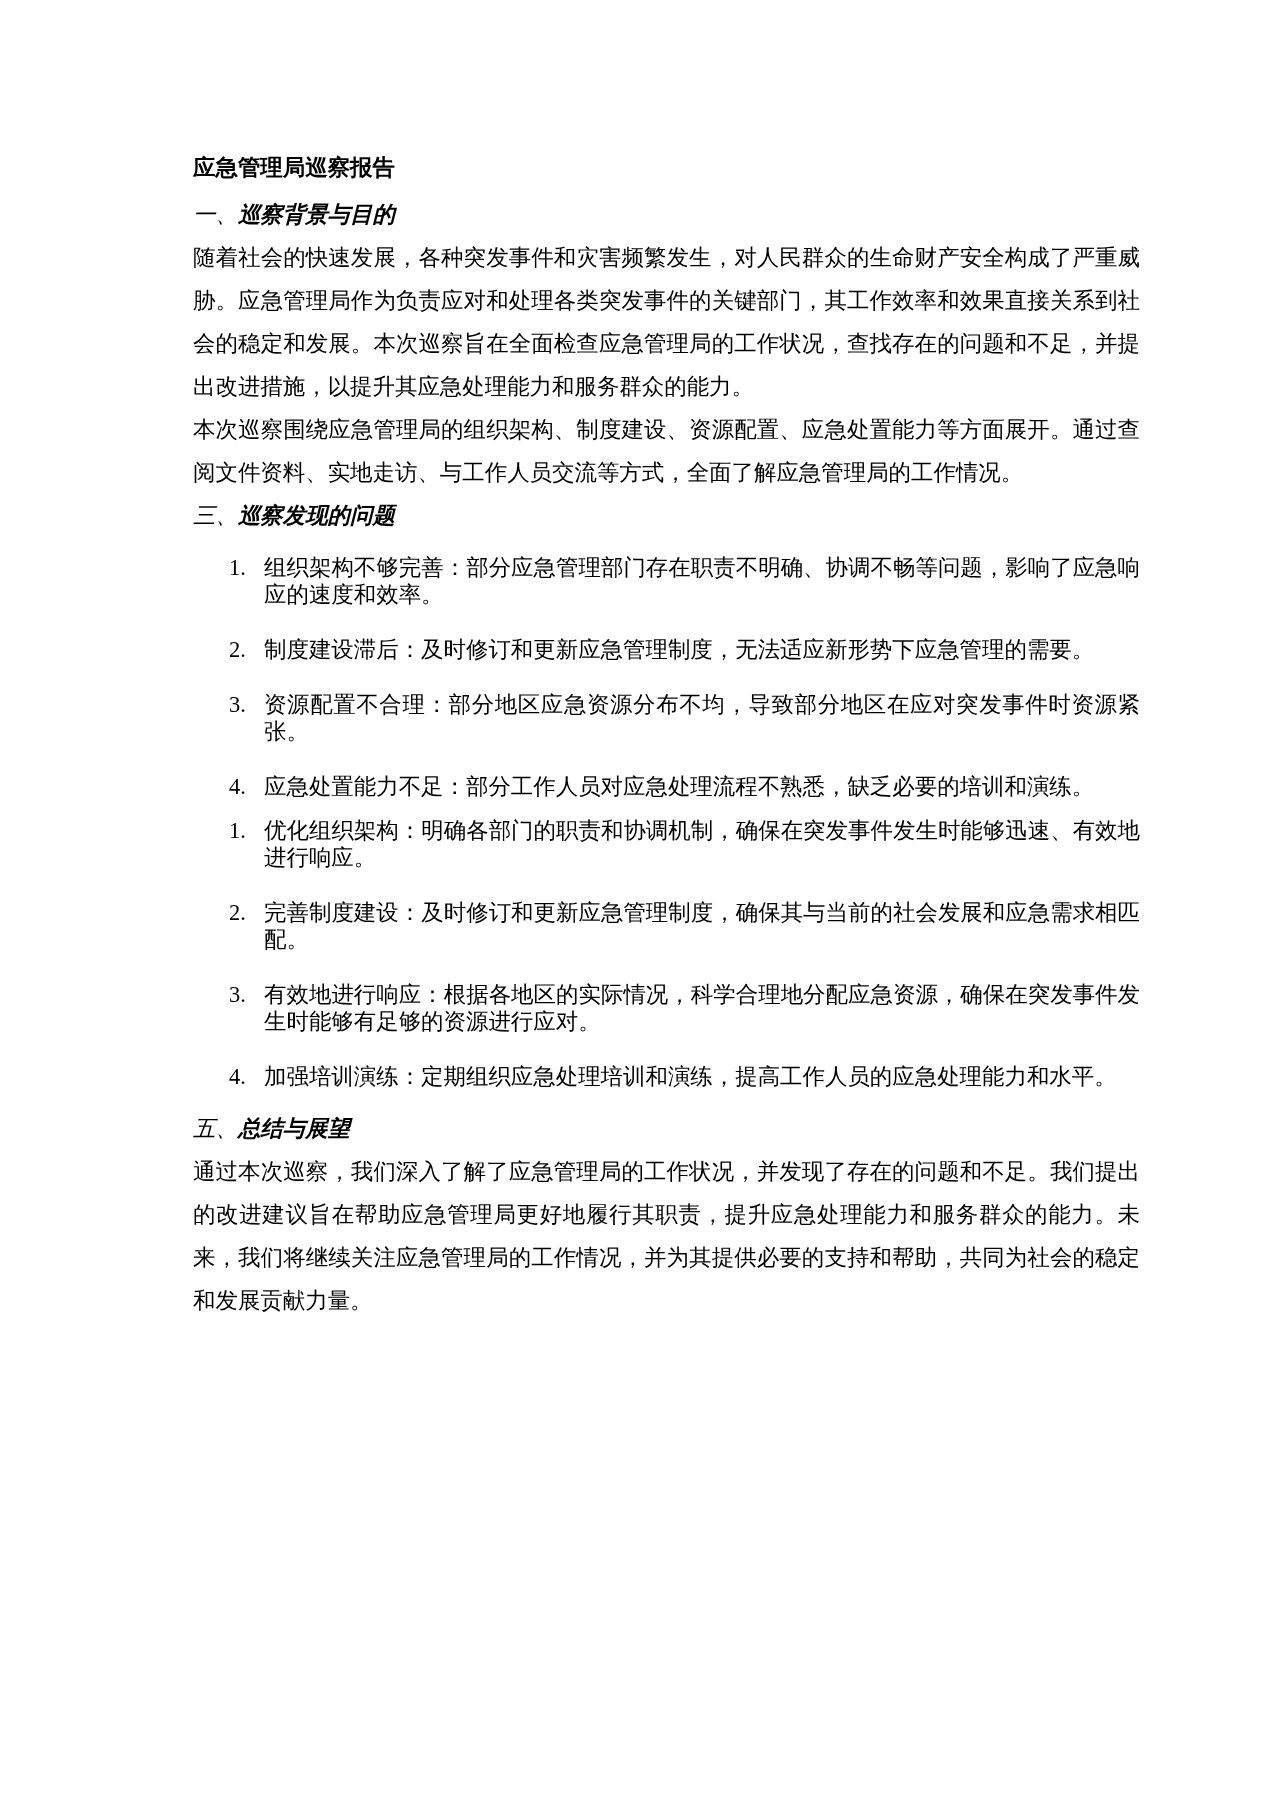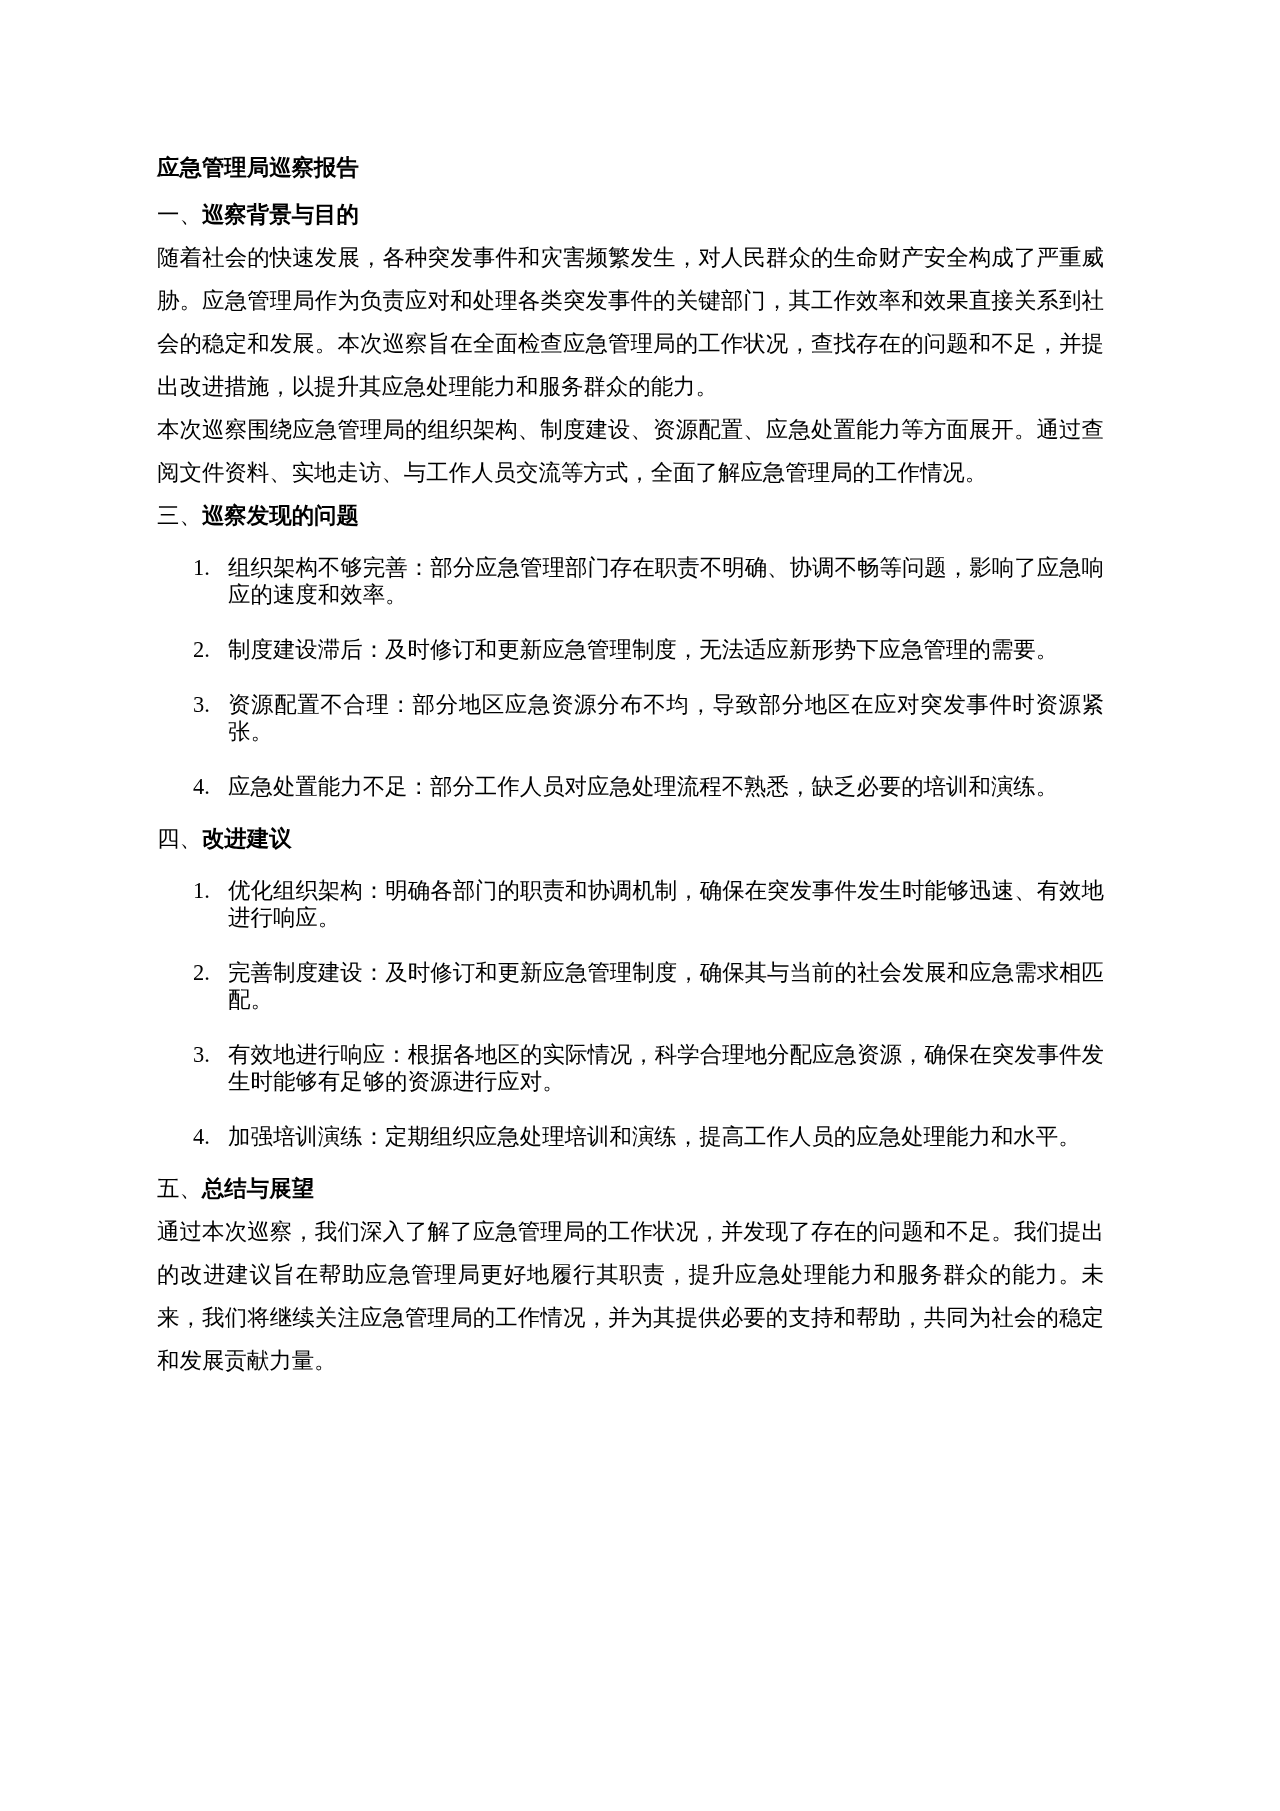--- a/index.html
+++ b/index.html
@@ -12,32 +12,33 @@
   }
   .page {
     position: relative;
     width: 1280px;
     height: 1811px;
     background: #ffffff;
     box-sizing: border-box;
     padding: 146px 0 0 157px;
     overflow: hidden;
   }
-  .content { width: 947px; }
+  .content { width: 947px; margin-left: 36px; }
 
   .doc-title {
     font-size: 22.45px;
     font-weight: 700;
     line-height: 43px;
     margin: 0 0 4px 0;
   }
   .heading {
     font-size: 22.45px;
     line-height: 43px;
     margin: 0;
+    font-style: italic;
   }
   .heading .hnum { font-weight: 400; }
   .heading .htext { font-weight: 700; }
 
   .para {
     font-size: 22.45px;
     line-height: 43px;
     margin: 0;
     text-align: justify;
   }
@@ -76,21 +77,20 @@
     <p class="para">本次巡察围绕应急管理局的组织架构、制度建设、资源配置、应急处置能力等方面展开。通过查阅文件资料、实地走访、与工作人员交流等方式，全面了解应急管理局的工作情况。</p>
 
     <p class="heading"><span class="hnum">三、</span><span class="htext">巡察发现的问题</span></p>
     <div class="list">
       <div class="list-item"><span class="marker">1.</span><span class="item-label">组织架构不够完善：</span><span class="item-text">部分应急管理部门存在职责不明确、协调不畅等问题，影响了应急响应的速度和效率。</span></div>
       <div class="list-item"><span class="marker">2.</span><span class="item-label">制度建设滞后：</span><span class="item-text">及时修订和更新应急管理制度，无法适应新形势下应急管理的需要。</span></div>
       <div class="list-item"><span class="marker">3.</span><span class="item-label">资源配置不合理：</span><span class="item-text">部分地区应急资源分布不均，导致部分地区在应对突发事件时资源紧张。</span></div>
       <div class="list-item"><span class="marker">4.</span><span class="item-label">应急处置能力不足：</span><span class="item-text">部分工作人员对应急处理流程不熟悉，缺乏必要的培训和演练。</span></div>
     </div>
 
-    <p class="heading"><span class="hnum">四、</span><span class="htext">改进建议</span></p>
     <div class="list">
       <div class="list-item"><span class="marker">1.</span><span class="item-label">优化组织架构：</span><span class="item-text">明确各部门的职责和协调机制，确保在突发事件发生时能够迅速、有效地进行响应。</span></div>
       <div class="list-item"><span class="marker">2.</span><span class="item-label">完善制度建设：</span><span class="item-text">及时修订和更新应急管理制度，确保其与当前的社会发展和应急需求相匹配。</span></div>
       <div class="list-item"><span class="marker">3.</span><span class="item-label">有效地进行响应：</span><span class="item-text">根据各地区的实际情况，科学合理地分配应急资源，确保在突发事件发生时能够有足够的资源进行应对。</span></div>
       <div class="list-item"><span class="marker">4.</span><span class="item-label">加强培训演练：</span><span class="item-text">定期组织应急处理培训和演练，提高工作人员的应急处理能力和水平。</span></div>
     </div>
 
     <p class="heading"><span class="hnum">五、</span><span class="htext">总结与展望</span></p>
     <p class="para">通过本次巡察，我们深入了解了应急管理局的工作状况，并发现了存在的问题和不足。我们提出的改进建议旨在帮助应急管理局更好地履行其职责，提升应急处理能力和服务群众的能力。未来，我们将继续关注应急管理局的工作情况，并为其提供必要的支持和帮助，共同为社会的稳定和发展贡献力量。</p>
 

